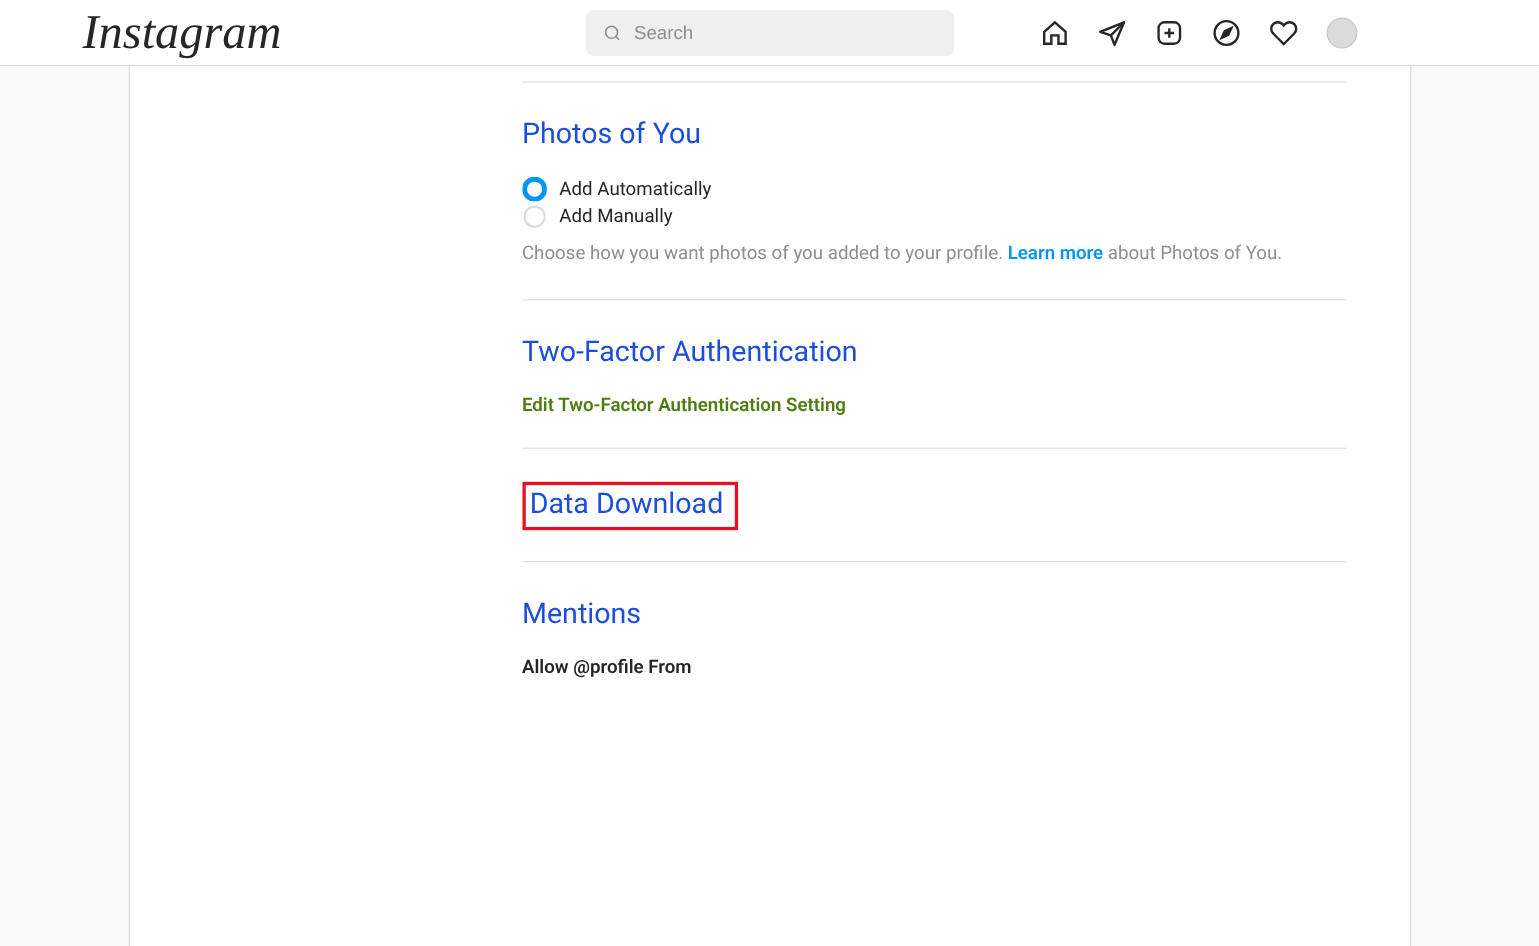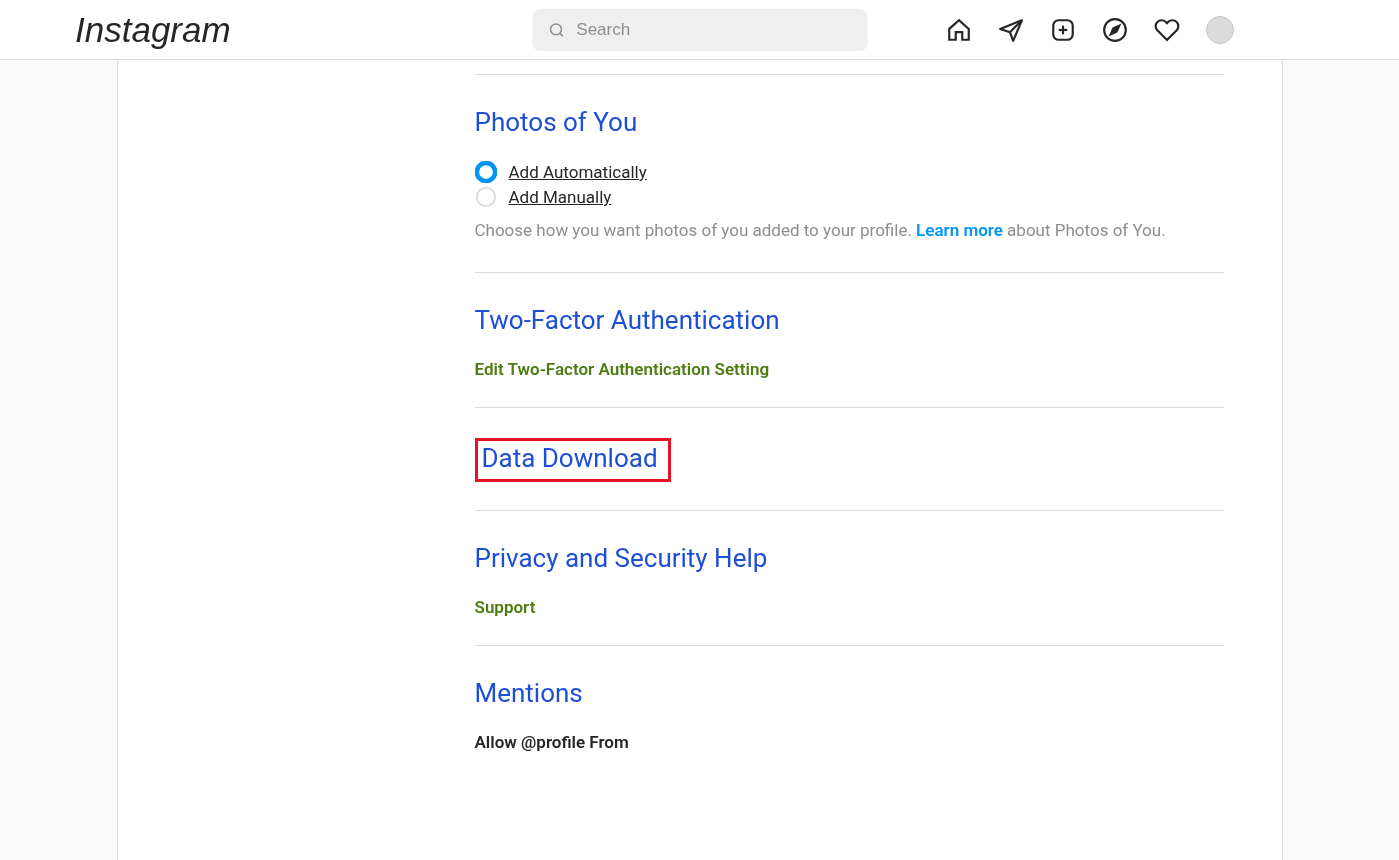--- a/index.html
+++ b/index.html
@@ -16,22 +16,22 @@
       align-items: center;
       justify-content: space-between;
       padding: 0 20px;
       position: fixed;
       top: 0;
       left: 0;
       right: 0;
       z-index: 10;
     }
     .logo {
-      font-family: Liberation Sans, sans-serif;
-      font-size: 35px;
+      font-family: Liberation Serif, serif;
+      font-size: 44px;
       font-weight: 500;
       margin-left: 55px;
       font-style: italic;
     }
     .search-box {
       position: absolute;
       left: 50%;
       transform: translateX(-50%);
       background: #efefef;
       border-radius: 8px;
@@ -108,21 +108,20 @@
     .radio-group { margin-bottom: 10px; }
     .radio-item {
       display: flex;
       align-items: center;
       margin-bottom: 3px;
     }
     .radio-svg { margin-right: 12px; flex-shrink: 0; }
     .radio-label {
       font-size: 17px;
       color: #262626;
-      text-decoration: underline;
     }
     .help-text {
       font-size: 17px;
       color: #8e8e8e;
       line-height: 1.5;
       margin-top: 6px;
     }
     .link {
       color: #0095f6;
       font-weight: 600;
@@ -239,24 +238,20 @@
         <h2>Two-Factor Authentication</h2>
         <span class="action-link">Edit Two-Factor Authentication Setting</span>
       </div>
 
       <div class="section-data">
         <div class="highlight-box-h2">
           <h2>Data Download</h2>
         </div>
       </div>
 
-      <div class="section">
-        <h2>Privacy and Security Help</h2>
-        <span class="action-link">Support</span>
-      </div>
 
       <div>
         <h2>Mentions</h2>
         <p class="sub-heading">Allow @profile From</p>
       </div>
 
     </div>
   </div>
 </div>
 

